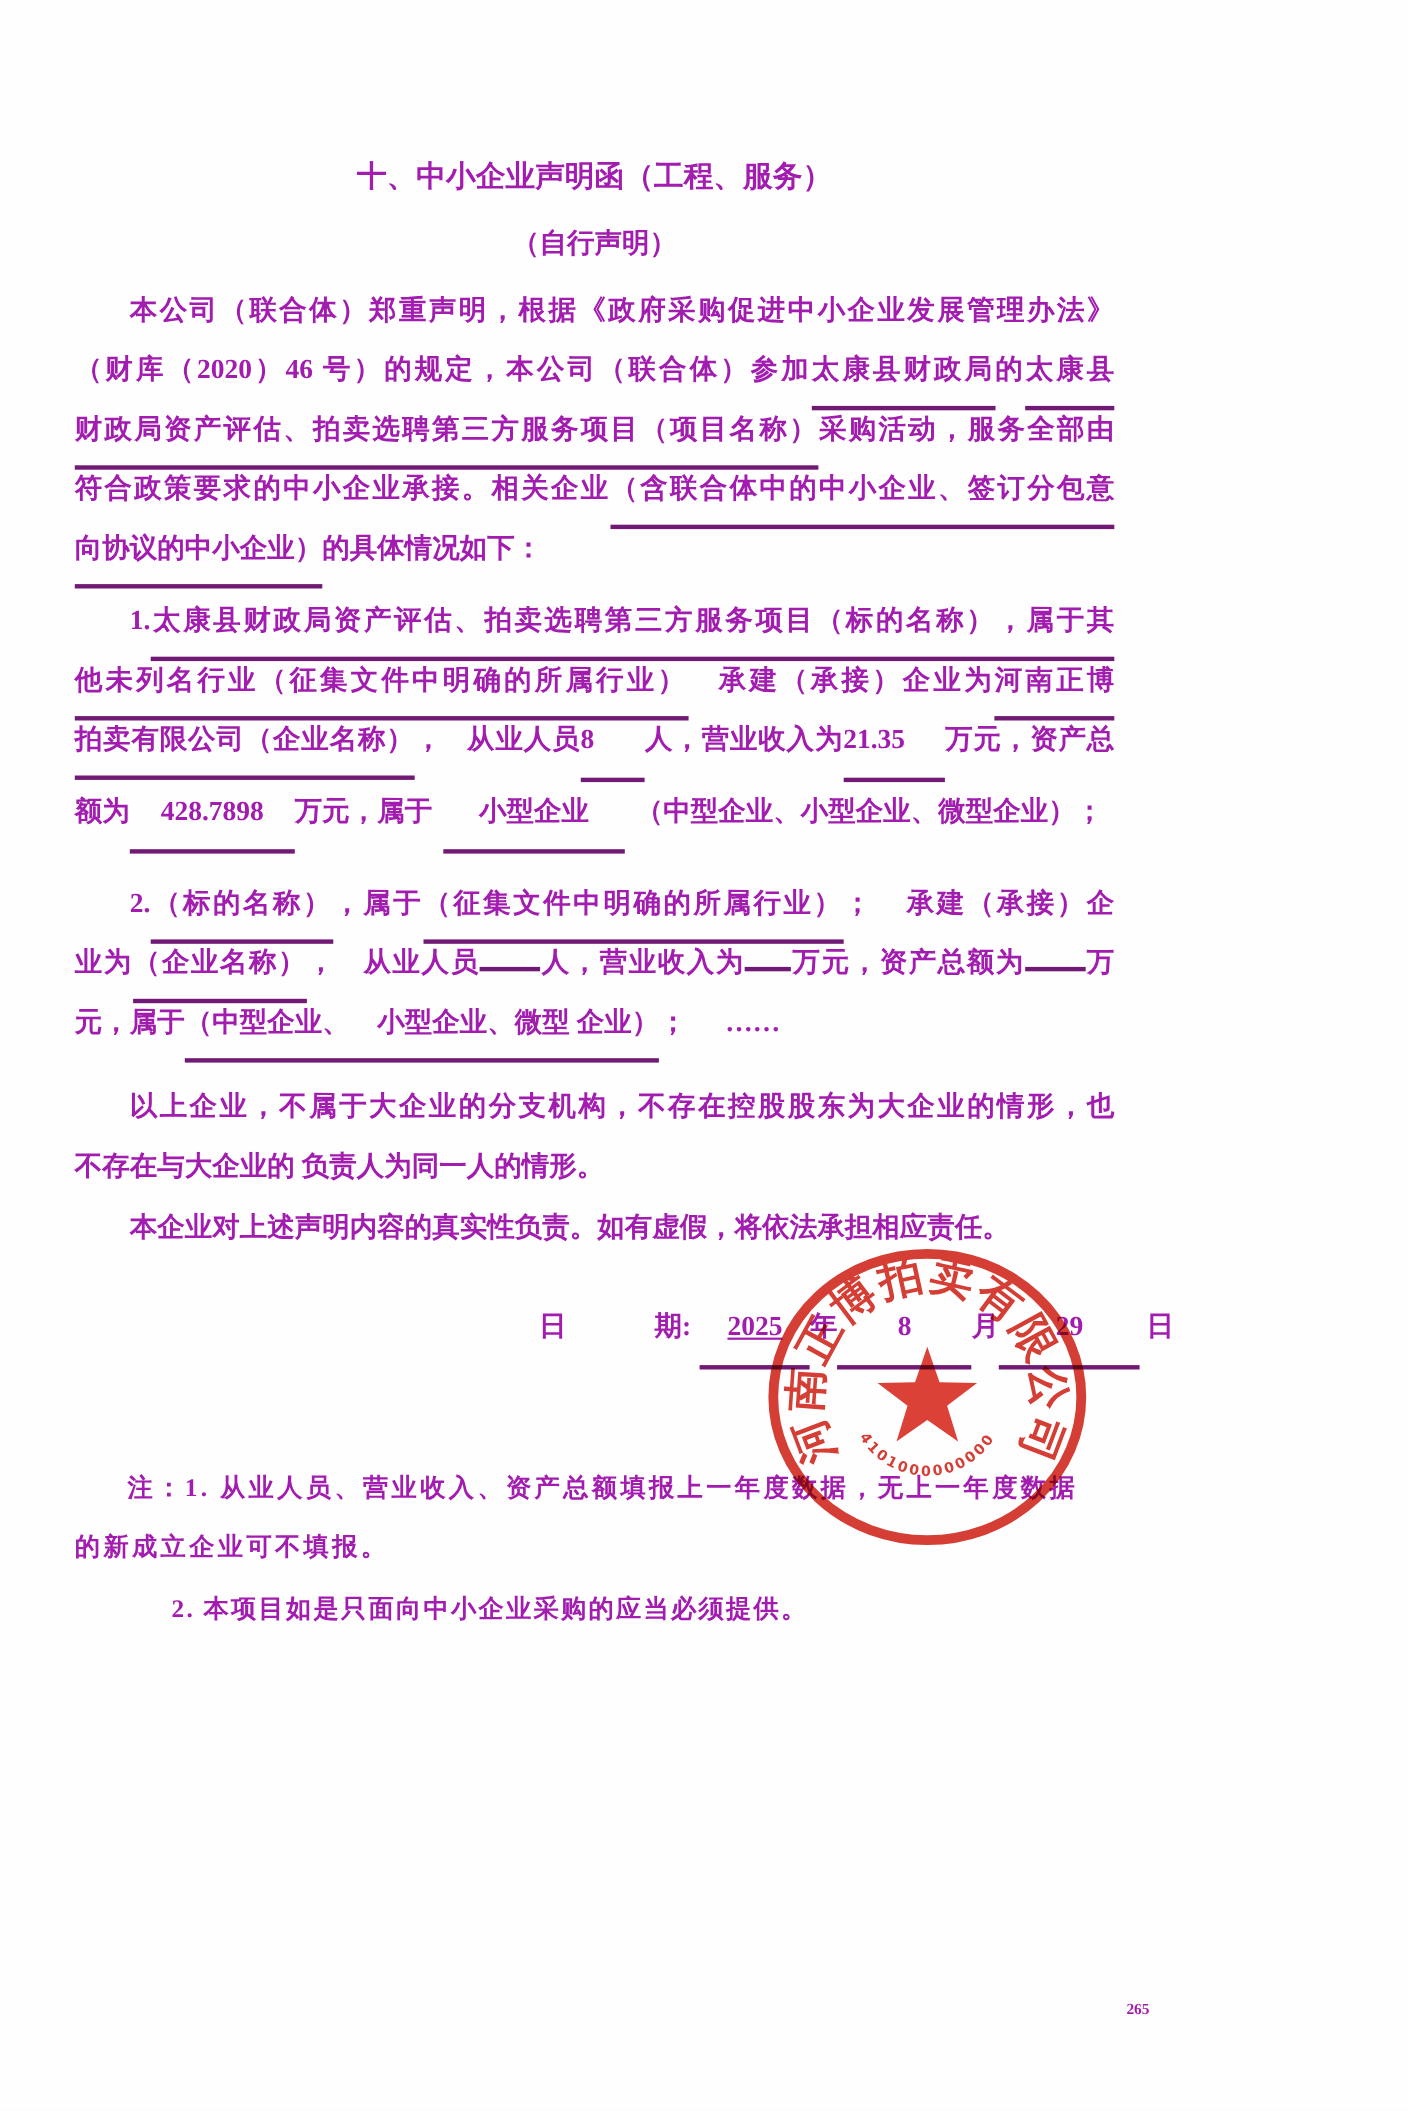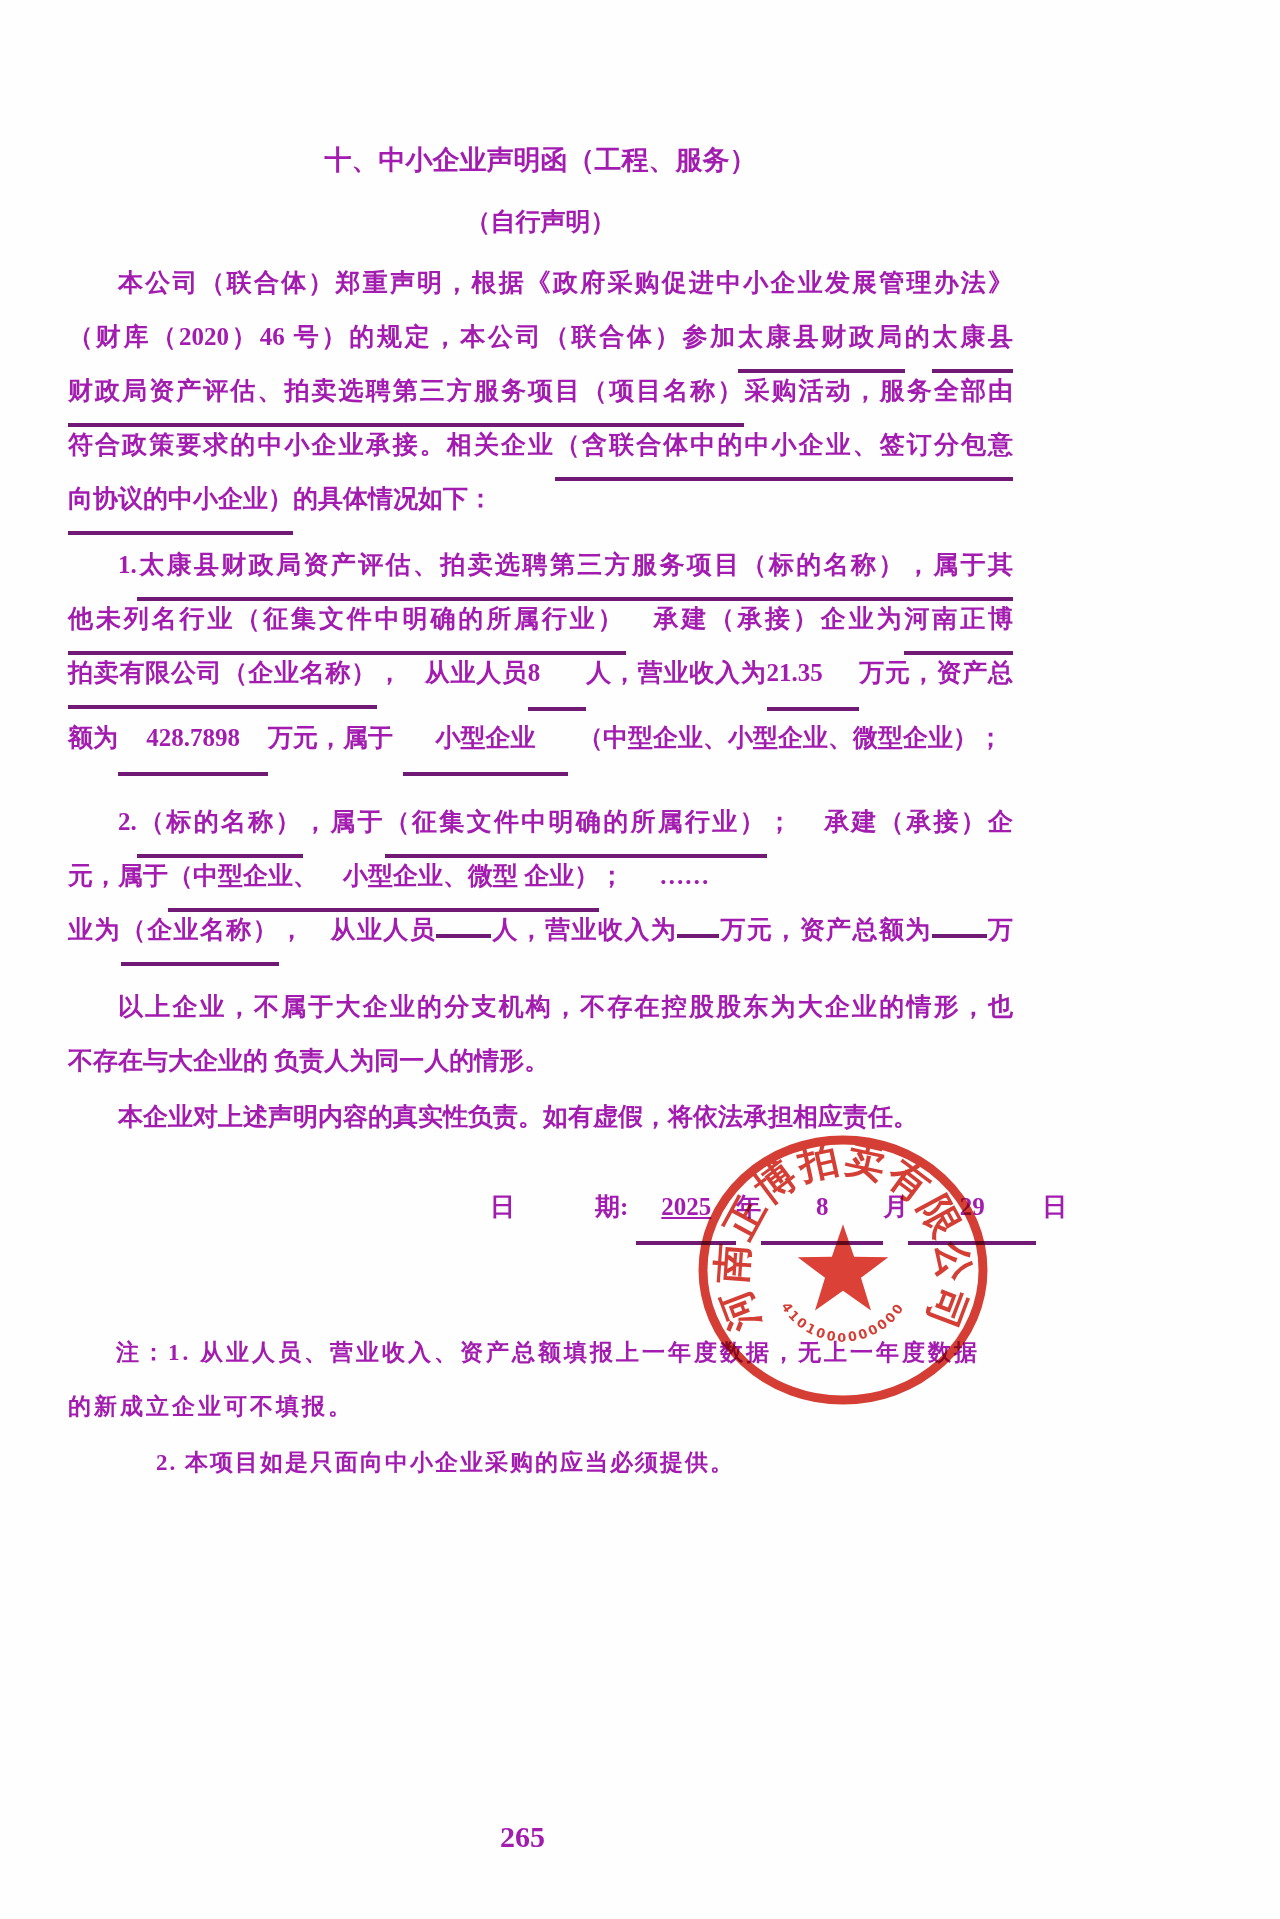--- a/index.html
+++ b/index.html
@@ -19,22 +19,22 @@
     text-align:center; font-size:25px; font-weight:700; line-height:54px; margin-top:8px;
   }
   .line {
     font-size:25px; font-weight:600; line-height:54px; white-space:nowrap;
   }
   .line.stretch { white-space:normal; text-align:justify; text-align-last:justify; }
   .line.note { font-size:23px; }
   .u { border-bottom:4px solid #701a75; padding-bottom:19px; }
   .blank { display:inline-block; text-align:center; line-height:30px; }
   .page-number {
-    position:absolute; left:0; top:1820px; width:1045px; text-align:center;
-    font-size:30px; font-weight:600;
+    position:absolute; left:0; top:1820px; width:1045px; text-align:right;
+    font-size:14px; font-weight:600;
   }
   .stamp {
     position:absolute; left:694px; top:1131px; width:298px; height:278px;
     opacity:.88; mix-blend-mode:multiply; pointer-events:none;
   }
   .seal-text   { font:700 40px "Liberation Serif",serif; fill:#cf2318; letter-spacing:2px; }
   .seal-serial { font:700 13px "DejaVu Sans",sans-serif; fill:#cf2318; letter-spacing:2.5px; }
 </style>
 </head>
 <body>
@@ -47,22 +47,22 @@
         <div class="line stretch" style="margin-top: 7px; padding-left: 50px;"><span>本公司（联合体）郑重声明，根据《政府采购促进中小企业发展管理办法》</span></div>
         <div class="line stretch"><span>（财库（2020）46 号）的规定，本公司（联合体）参加</span><span class="u">太康县财政局</span><span>的</span><span class="u">太康县</span></div>
         <div class="line stretch"><span class="u">财政局资产评估、拍卖选聘第三方服务项目（项目名称）</span><span>采购活动，服务全部由</span></div>
         <div class="line stretch"><span>符合政策要求的中小企业承接。相关企业</span><span class="u">（含联合体中的中小企业、签订分包意</span></div>
         <div class="line"><span class="u">向协议的中小企业）</span><span>的具体情况如下：</span></div>
         <div class="line stretch" style="margin-top: 12px; padding-left: 50px;"><span>1.</span><span class="u">太康县财政局资产评估、拍卖选聘第三方服务项目（标的名称），属于其</span></div>
         <div class="line stretch"><span class="u">他未列名行业（征集文件中明确的所属行业）</span><span style="margin-left: 28px;">承建（承接）企业为</span><span class="u">河南正博</span></div>
         <div class="line stretch"><span class="u">拍卖有限公司（企业名称）</span><span>，</span><span style="margin-left: 22px;">从业人员</span><span class="u blank" style="width: 58px;">8</span><span>人，营业收入为</span><span class="u blank" style="width: 92px;">21.35</span><span>万元，资产总</span></div>
         <div class="line"><span>额为</span><span class="u blank" style="width: 150px;">428.7898</span><span>万元，属于</span><span class="u blank" style="width: 165px; margin-left: 10px;">小型企业</span><span style="margin-left: 10px;">（中型企业、小型企业、微型企业）；</span></div>
         <div class="line stretch" style="margin-top: 19px; padding-left: 50px;"><span>2.</span><span class="u">（标的名称）</span><span>，属于</span><span class="u">（征集文件中明确的所属行业）</span><span>；</span><span style="margin-left: 30px;">承建（承接）企</span></div>
+        <div class="line stretch"><span>业为</span><span class="u">（企业名称）</span><span>，</span><span style="margin-left: 25px;">从业人员</span><span class="u blank" style="width: 55px;"></span><span>人，营业收入为</span><span class="u blank" style="width: 42px;"></span><span>万元，资产总额为</span><span class="u blank" style="width: 55px;"></span><span>万</span></div>
         <div class="line"><span>元，属于</span><span class="u">（中型企业、　小型企业、微型 企业）</span><span>；</span><span style="margin-left: 35px;">……</span></div>
-        <div class="line stretch"><span>业为</span><span class="u">（企业名称）</span><span>，</span><span style="margin-left: 25px;">从业人员</span><span class="u blank" style="width: 55px;"></span><span>人，营业收入为</span><span class="u blank" style="width: 42px;"></span><span>万元，资产总额为</span><span class="u blank" style="width: 55px;"></span><span>万</span></div>
         <div class="line stretch" style="margin-top: 23px; padding-left: 50px;"><span>以上企业，不属于大企业的分支机构，不存在控股股东为大企业的情形，也</span></div>
         <div class="line"><span>不存在与大企业的 负责人为同一人的情形。</span></div>
         <div class="line" style="margin-top: 2px; padding-left: 50px;"><span>本企业对上述声明内容的真实性负责。如有虚假，将依法承担相应责任。</span></div>
         <div class="line" style="margin-top: 36px; padding-left: 422px;"><span>日</span><span style="margin-left: 80px;">期:</span><span class="u blank" style="width: 100px; margin-left: 8px; text-decoration: underline;">2025</span><span>年</span><span class="u blank" style="width: 122px;">8</span><span>月</span><span class="u blank" style="width: 128px;">29</span><span style="margin-left: 6px;">日</span></div>
         <div class="line note" style="margin-top: 81px; padding-left: 48px; letter-spacing: 3px;"><span>注：1. 从业人员、营业收入、资产总额填报上一年度数据，无上一年度数据</span></div>
         <div class="line note" style="letter-spacing: 3px;"><span>的新成立企业可不填报。</span></div>
         <div class="line note" style="margin-top: 2px; padding-left: 88px; letter-spacing: 2px;"><span>2. 本项目如是只面向中小企业采购的应当必须提供。</span></div>
       </div>
   </div>
 

